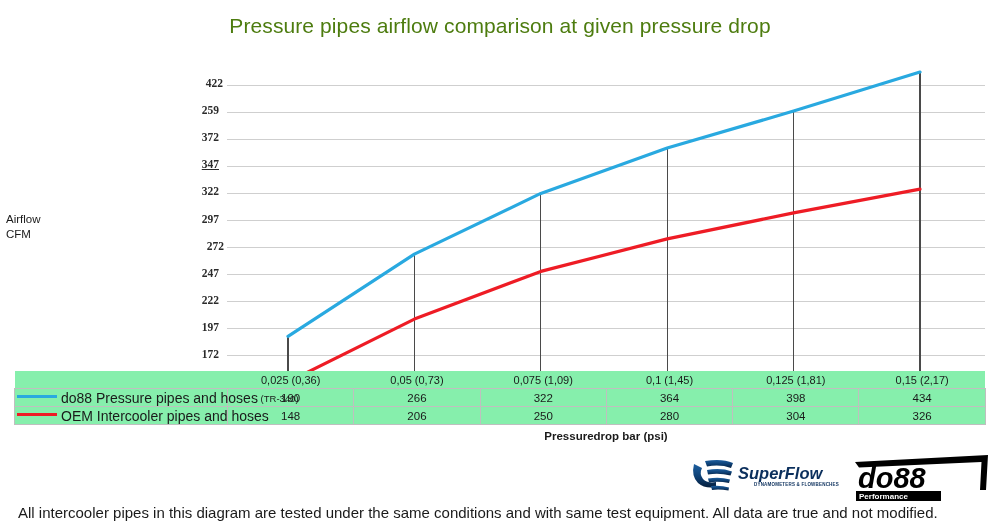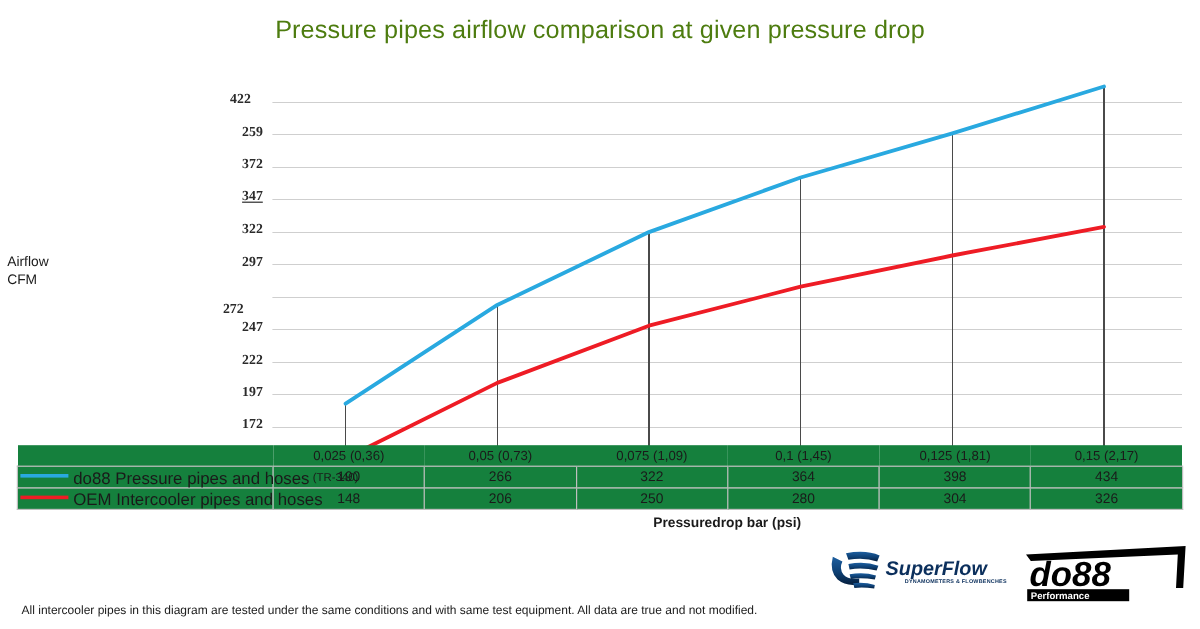--- a/index.html
+++ b/index.html
@@ -72,21 +72,21 @@
     border-collapse: collapse;
     table-layout: fixed;
     font-size: 11.5px;
   }
   #data-table td {
     border: 1px solid #bfbfbf;
     height: 17px;
     padding: 0;
     text-align: center;
     color: #1a1a1a;
-    background: #15803d;
+    background: #86efac;
   }
   #data-table tr.head-row td {
     border-left: none;
     border-right: none;
     border-top: none;
   }
   #data-table tr.head-row td.corner-cell {
     border: none;
   }
   td.legend-cell {
@@ -142,47 +142,47 @@
     top: 0px;
     width: 140px;
     height: 50px;
   }
 
   
   #footer-note {
     position: absolute;
     left: 18px;
     top: 504px;
-    font-size: 10px;
+    font-size: 15px;
     color: #1a1a1a;
   }
 </style>
 </head>
 <body>
 
 <div id="chart-title">Pressure pipes airflow comparison at given pressure drop</div>
 
 <div id="y-axis-title">
   <div>Airflow</div>
   <div>CFM</div>
 </div>
 
 <div id="ytick-labels">
     <div class="ytick" style="left: 175px; top: 375px;">147</div>
     <div class="ytick" style="left: 175px; top: 347.917px; text-align: right;">172</div>
     <div class="ytick" style="left: 175px; top: 320.833px;">197</div>
     <div class="ytick" style="left: 175px; top: 293.75px;">222</div>
     <div class="ytick" style="left: 175px; top: 266.667px;">247</div>
-    <div class="ytick" style="left: 159px; top: 239.583px; margin-top: 12px;">272</div>
+    <div class="ytick" style="left: 180px; top: 239.583px;">272</div>
     <div class="ytick" style="left: 175px; top: 212.5px;">297</div>
     <div class="ytick" style="left: 175px; top: 185.417px;">322</div>
     <div class="ytick" style="left: 175px; top: 158.333px; text-decoration: underline;">347</div>
     <div class="ytick" style="left: 175px; top: 131.25px;">372</div>
     <div class="ytick" style="left: 175px; top: 104.167px;">259</div>
-    <div class="ytick" style="left: 165px; top: 77.0833px;">422</div>
+    <div class="ytick" style="left: 179px; top: 77.0833px;">422</div>
   </div>
 
 <div id="plot-area">
   <svg id="plot-svg" width="758" height="325" viewBox="0 0 758 325">
     <g id="gridlines">
         <line x1="0" x2="758" y1="325" y2="325" stroke="#cfcfcf" stroke-width="1" shape-rendering="crispEdges"></line>
         <line x1="0" x2="758" y1="297.9166666666667" y2="297.9166666666667" stroke="#cfcfcf" stroke-width="1" shape-rendering="crispEdges"></line>
         <line x1="0" x2="758" y1="270.8333333333333" y2="270.8333333333333" stroke="#cfcfcf" stroke-width="1" shape-rendering="crispEdges"></line>
         <line x1="0" x2="758" y1="243.75" y2="243.75" stroke="#cfcfcf" stroke-width="1" shape-rendering="crispEdges"></line>
         <line x1="0" x2="758" y1="216.66666666666669" y2="216.66666666666669" stroke="#cfcfcf" stroke-width="1" shape-rendering="crispEdges"></line>

